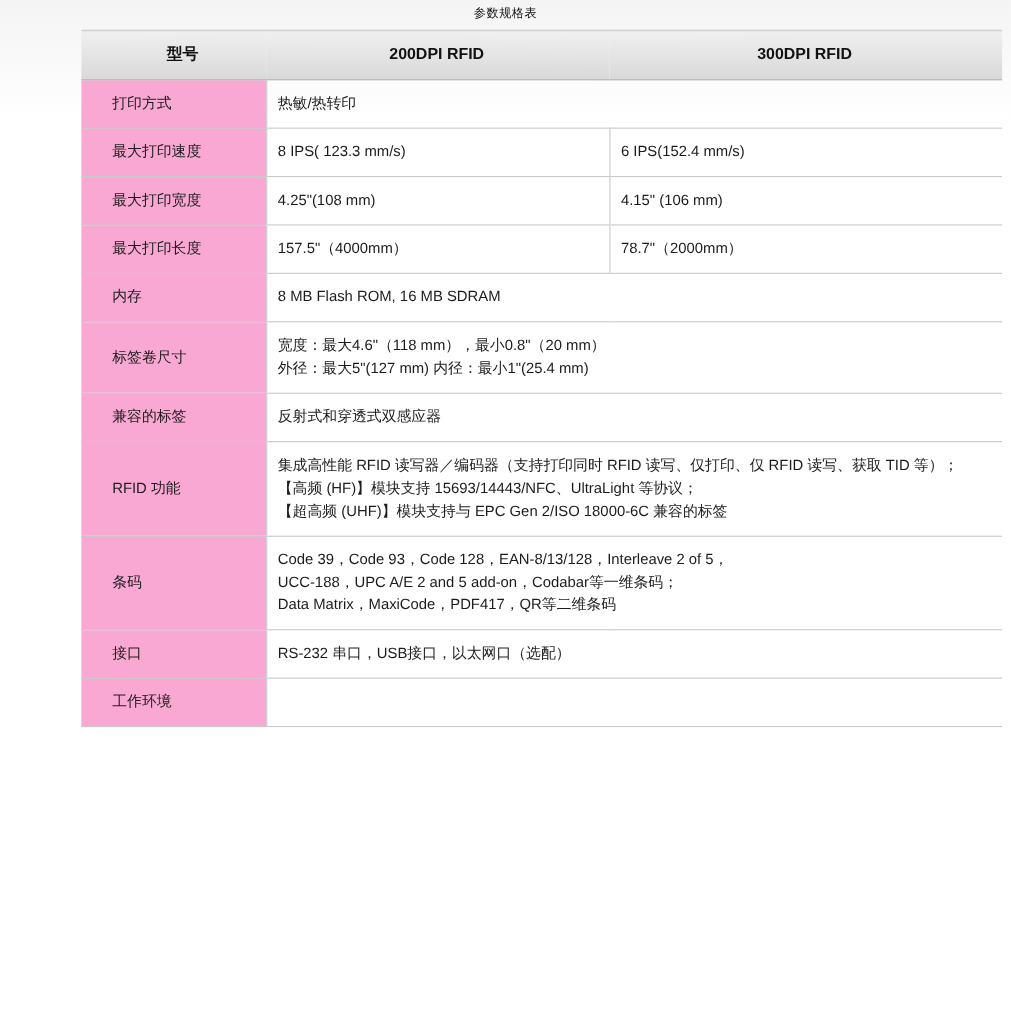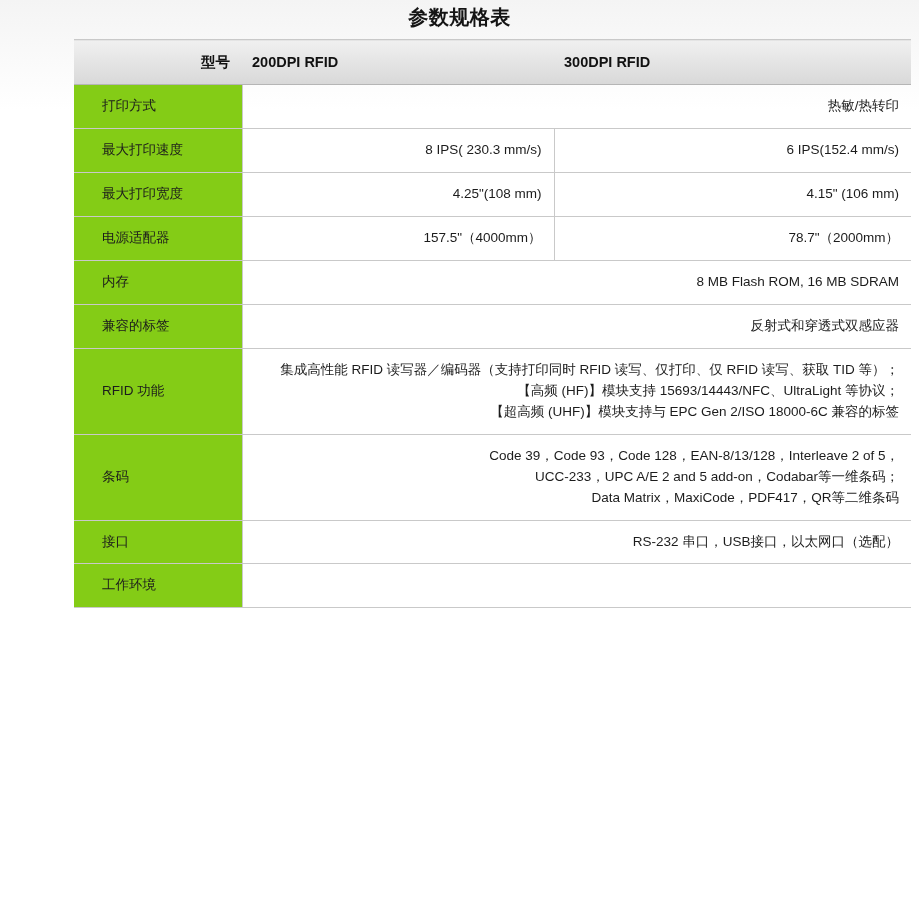--- a/index.html
+++ b/index.html
@@ -15,22 +15,22 @@
     overflow: hidden;
   }
   .page {
     position: relative;
     width: 919px;
     height: 918px;
     box-sizing: border-box;
   }
   .doc-title {
     text-align: center;
-    font-size: 20px;
-    font-weight: bold;
+    font-size: 11px;
+    font-weight: normal;
     color: #141414;
     padding-top: 4px;
     padding-bottom: 8px;
     letter-spacing: 0.5px;
   }
   table.spec {
     border-collapse: collapse;
     width: 837px;
     margin-left: 74px;
     table-layout: fixed;
@@ -52,36 +52,35 @@
     background: linear-gradient(to bottom, #f0f0f0, #d8d8d8);
     font-weight: bold;
     font-size: 14.5px;
     color: #111;
     border-bottom: 1px solid #b5b5b5;
     border-top: 1px solid #c9c9c9;
     padding-top: 11px;
     padding-bottom: 11px;
   }
   table.spec thead th.hdr-model {
-    text-align: right;
+    text-align: center;
     padding-left: 28px;
   }
   table.spec thead th.hdr-col {
-    text-align: left;
+    text-align: center;
   }
   table.spec th.rowlabel {
     font-weight: normal;
     color: #1c1c1c;
-    background: #84cc16;
+    background: #f9a8d4;
     padding-left: 28px;
   }
   table.spec td.cell {
     color: #1c1c1c;
     border-left: 1px solid #c9c9c9;
-    text-align: right;
   }
   table.spec td.cell.span2 {
     border-left: 1px solid #c9c9c9;
   }
   .sub {
     display: block;
   }
   tr.tall th, tr.tall td { padding-top: 11px; padding-bottom: 11px; }
 </style>
 </head>
@@ -106,58 +105,65 @@
     </thead>
     <tbody id="spec-body">
         <tr class="tall">
           <th class="rowlabel">打印方式</th>
           <td class="cell span2" colspan="2">
             <span class="sub">热敏/热转印</span>
           </td>
         </tr>
         <tr class="tall">
           <th class="rowlabel">最大打印速度</th>
-          <td class="cell">8 IPS( 230.3 mm/s)</td>
+          <td class="cell">8 IPS( 123.3 mm/s)</td>
           <td class="cell">6 IPS(152.4 mm/s)</td>
         </tr>
         <tr class="tall">
           <th class="rowlabel">最大打印宽度</th>
           <td class="cell">4.25"(108 mm)</td>
           <td class="cell">4.15" (106 mm)</td>
         </tr>
         <tr class="tall">
-          <th class="rowlabel">电源适配器</th>
+          <th class="rowlabel">最大打印长度</th>
           <td class="cell">157.5"（4000mm）</td>
           <td class="cell">78.7"（2000mm）</td>
         </tr>
         <tr class="tall">
           <th class="rowlabel">内存</th>
           <td class="cell span2" colspan="2">
             <span class="sub">8 MB Flash ROM, 16 MB SDRAM</span>
+          </td>
+        </tr>
+        <tr class="tall">
+          <th class="rowlabel">标签卷尺寸</th>
+          <td class="cell span2" colspan="2">
+            <span class="sub">宽度：最大4.6"（118 mm），最小0.8"（20 mm）</span>
+            <span class="sub">外径：最大5"(127 mm) 内径：最小1"(25.4 mm)</span>
           </td>
         </tr>
         <tr class="tall">
           <th class="rowlabel">兼容的标签</th>
           <td class="cell span2" colspan="2">
             <span class="sub">反射式和穿透式双感应器</span>
           </td>
         </tr>
         <tr class="tall">
           <th class="rowlabel">RFID 功能</th>
           <td class="cell span2" colspan="2">
             <span class="sub">集成高性能 RFID 读写器／编码器（支持打印同时 RFID 读写、仅打印、仅 RFID 读写、获取 TID 等）；</span>
             <span class="sub">【高频 (HF)】模块支持 15693/14443/NFC、UltraLight 等协议；</span>
             <span class="sub">【超高频 (UHF)】模块支持与 EPC Gen 2/ISO 18000-6C 兼容的标签</span>
           </td>
         </tr>
         <tr class="tall">
           <th class="rowlabel">条码</th>
           <td class="cell span2" colspan="2">
             <span class="sub">Code 39，Code 93，Code 128，EAN-8/13/128，Interleave 2 of 5，</span>
-            <span class="sub">UCC-233，UPC A/E 2 and 5 add-on，Codabar等一维条码；</span>
+            <span class="sub">UCC-188，UPC A/E 2 and 5 add-on，Codabar等一维条码；</span>
             <span class="sub">Data Matrix，MaxiCode，PDF417，QR等二维条码</span>
           </td>
         </tr>
         <tr class="tall">
           <th class="rowlabel">接口</th>
           <td class="cell span2" colspan="2">
             <span class="sub">RS-232 串口，USB接口，以太网口（选配）</span>
           </td>
         </tr>
         <tr class="tall">

